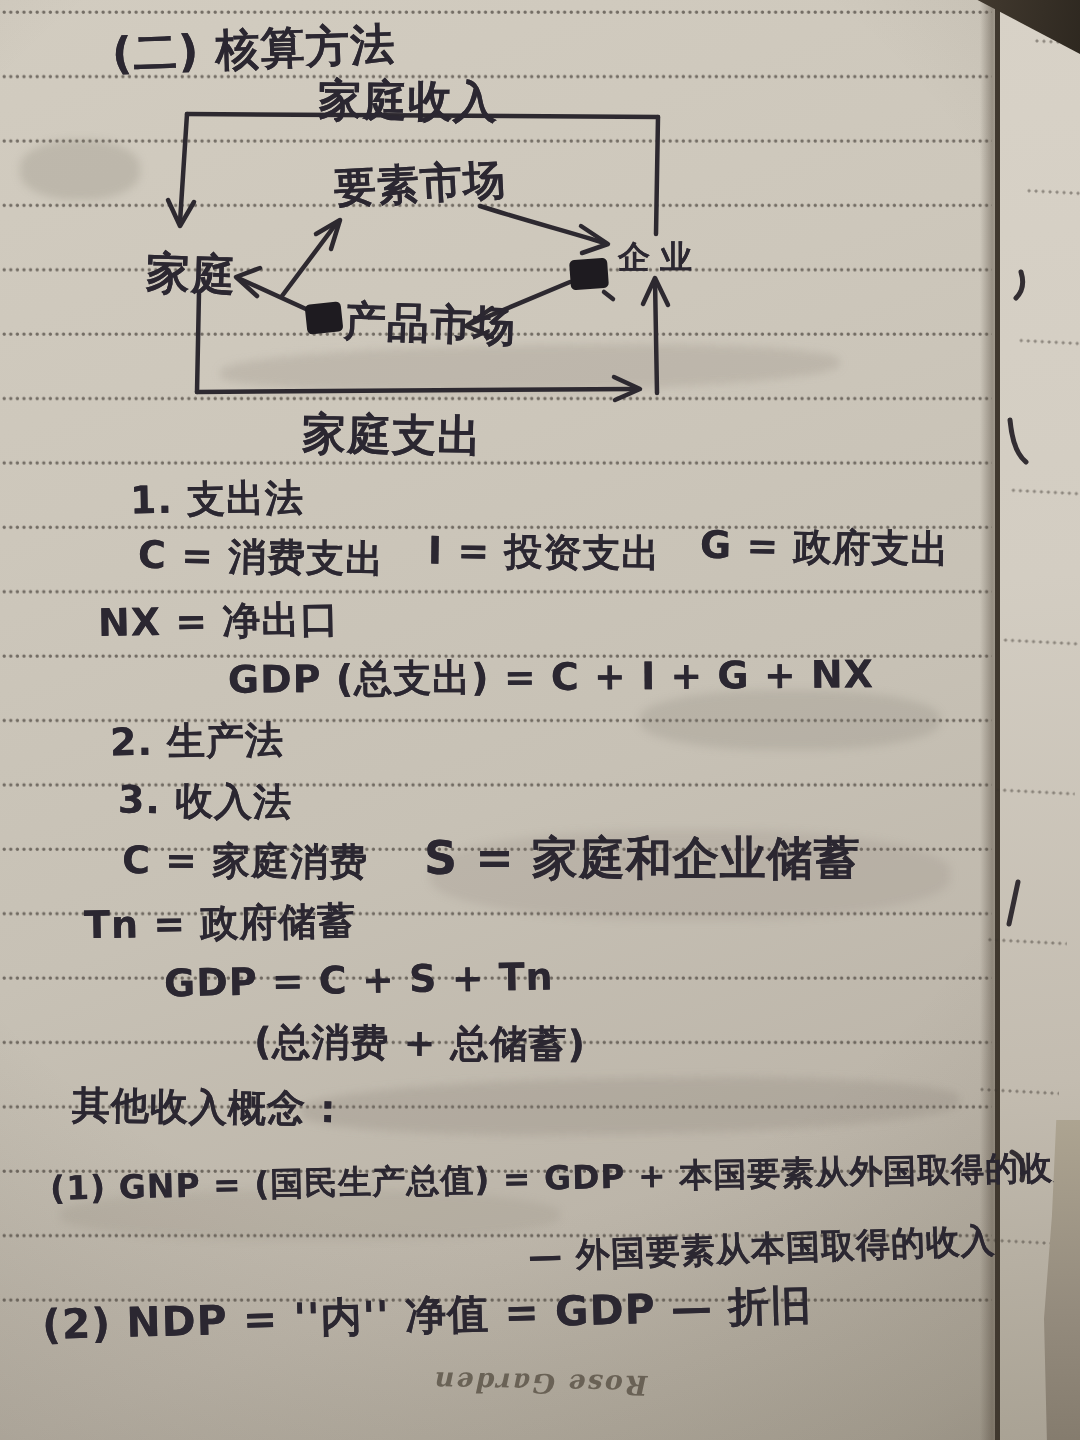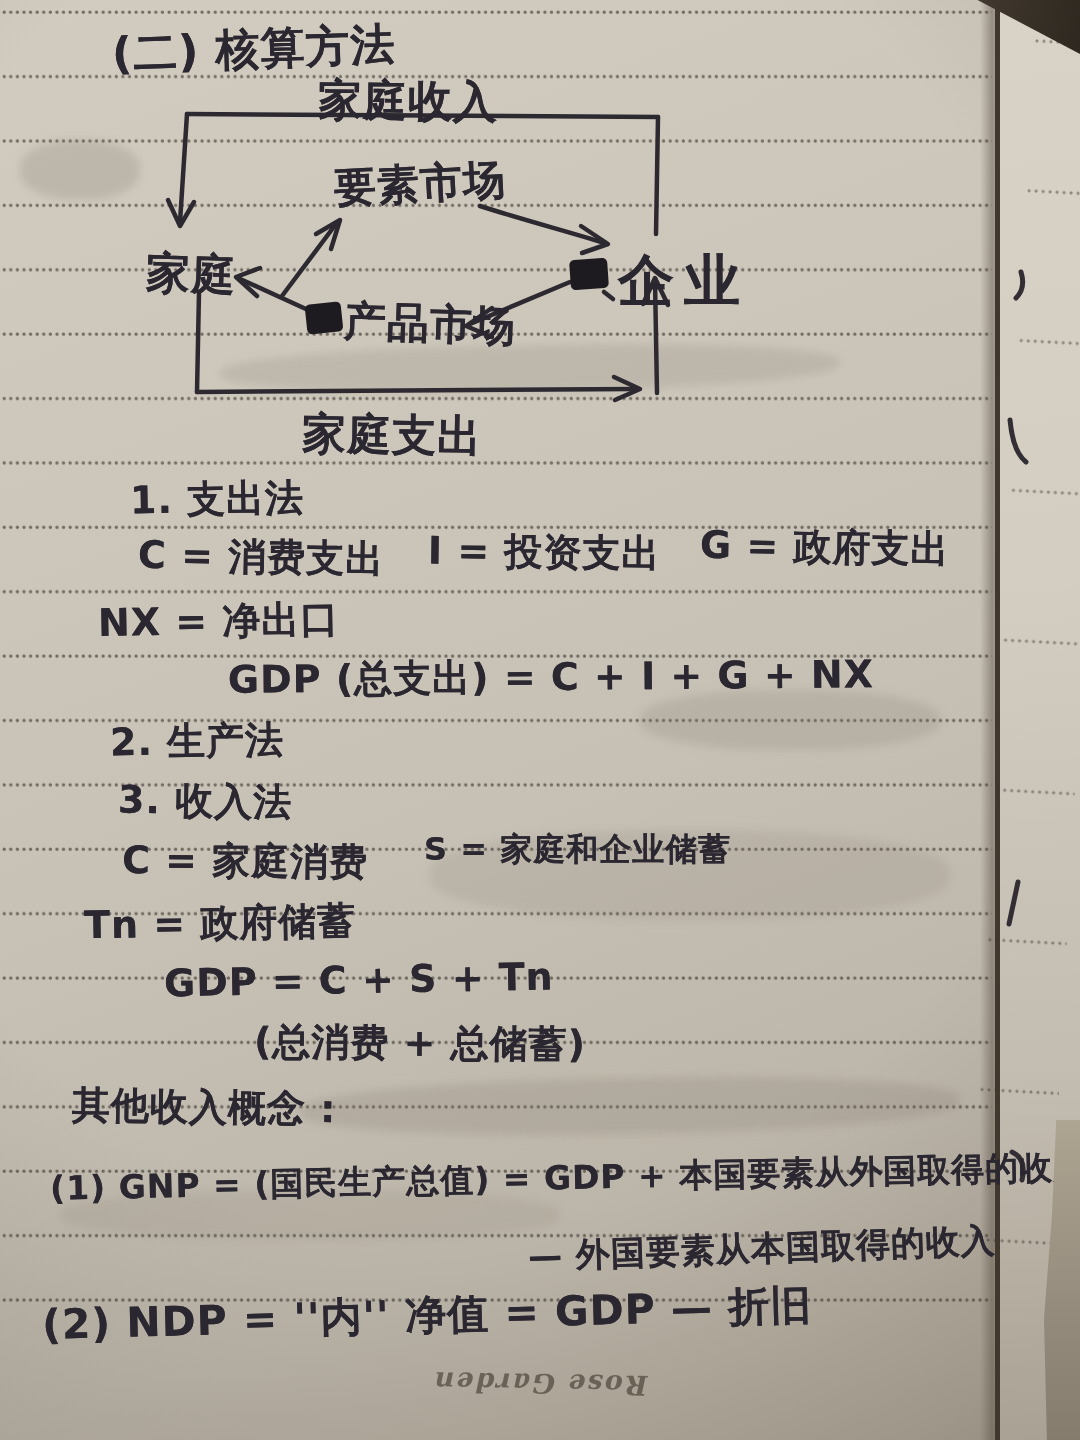--- a/index.html
+++ b/index.html
@@ -98,35 +98,35 @@
   <path d="M643,304 L655,278 L668,305"></path>
   <rect class="blob" x="306" y="303" width="36" height="30" rx="5" transform="rotate(-6 324 318)"></rect>
   <rect class="blob" x="570" y="259" width="38" height="30" rx="5" transform="rotate(-4 589 274)"></rect>
   <path d="M604,292 l9,7"></path>
 </svg>
 
 <div class="hw" style="left:112px;top:20px;font-size:44px;transform:rotate(-2deg);z-index:5">(二) 核算方法</div>
 <div class="hw" style="left:318px;top:72px;font-size:44px;transform:rotate(.6deg);z-index:5">家庭收入</div>
 <div class="hw" style="left:334px;top:156px;font-size:42px;transform:rotate(-3deg);z-index:5">要素市场</div>
 <div class="hw" style="left:146px;top:245px;font-size:44px;transform:rotate(2deg);z-index:5">家庭</div>
-<div class="hw" style="left:618px;top:244px;font-size:56px;letter-spacing:10px;z-index:5">企业</div>
+<div class="hw" style="left:618px;top:236px;font-size:32px;letter-spacing:10px;z-index:5">企业</div>
 <div class="hw" style="left:344px;top:296px;font-size:42px;transform:rotate(2deg);z-index:5">产品市场</div>
 <div class="hw" style="left:302px;top:406px;font-size:44px;transform:rotate(1deg);z-index:5">家庭支出</div>
 
 <div class="hw" style="left:130px;top:474px;font-size:38px;transform:rotate(-1deg);z-index:5">1. 支出法</div>
 <div class="hw" style="left:138px;top:532px;font-size:38px;transform:rotate(1deg);z-index:5">C = 消费支出</div>
 <div class="hw" style="left:428px;top:527px;font-size:38px;transform:rotate(.8deg);z-index:5">I = 投资支出</div>
 <div class="hw" style="left:700px;top:522px;font-size:38px;transform:rotate(1deg);z-index:5">G = 政府支出</div>
 <div class="hw" style="left:98px;top:596px;font-size:38px;transform:rotate(-1deg);z-index:5">NX = 净出口</div>
 <div class="hw" style="left:228px;top:652px;font-size:38px;transform:rotate(-.5deg);z-index:5">GDP (总支出) =  C + I + G + NX</div>
 
 <div class="hw" style="left:110px;top:716px;font-size:38px;transform:rotate(-1deg);z-index:5">2. 生产法</div>
 <div class="hw" style="left:118px;top:776px;font-size:38px;transform:rotate(1deg);z-index:5">3. 收入法</div>
 <div class="hw" style="left:122px;top:836px;font-size:38px;transform:rotate(.5deg);z-index:5">C = 家庭消费</div>
-<div class="hw" style="left:424px;top:828px;font-size:32px;z-index:5">S = 家庭和企业储蓄</div>
+<div class="hw" style="left:424px;top:828px;font-size:46px;z-index:5">S = 家庭和企业储蓄</div>
 <div class="hw" style="left:84px;top:898px;font-size:38px;transform:rotate(-1deg);z-index:5">Tn = 政府储蓄</div>
 <div class="hw" style="left:164px;top:958px;font-size:38px;transform:rotate(-1deg);z-index:5">GDP = C + S + Tn</div>
 <div class="hw" style="left:254px;top:1018px;font-size:38px;transform:rotate(.5deg);z-index:5">(总消费 + 总储蓄)</div>
 
 <div class="hw" style="left:72px;top:1082px;font-size:38px;transform:rotate(1deg);z-index:5">其他收入概念 :</div>
 <div class="hw" style="left:50px;top:1156px;font-size:33px;transform:rotate(-1.2deg);z-index:5">(1) GNP = (国民生产总值) = GDP + 本国要素从外国取得的收入</div>
 <div class="hw" style="left:528px;top:1226px;font-size:34px;transform:rotate(-2deg);z-index:5">— 外国要素从本国取得的收入</div>
 <div class="hw" style="left:42px;top:1288px;font-size:41px;transform:rotate(-1.5deg);z-index:5">(2) NDP = ''内'' 净值 = GDP — 折旧</div>
 
 <div class="brand">Rose Garden</div>

